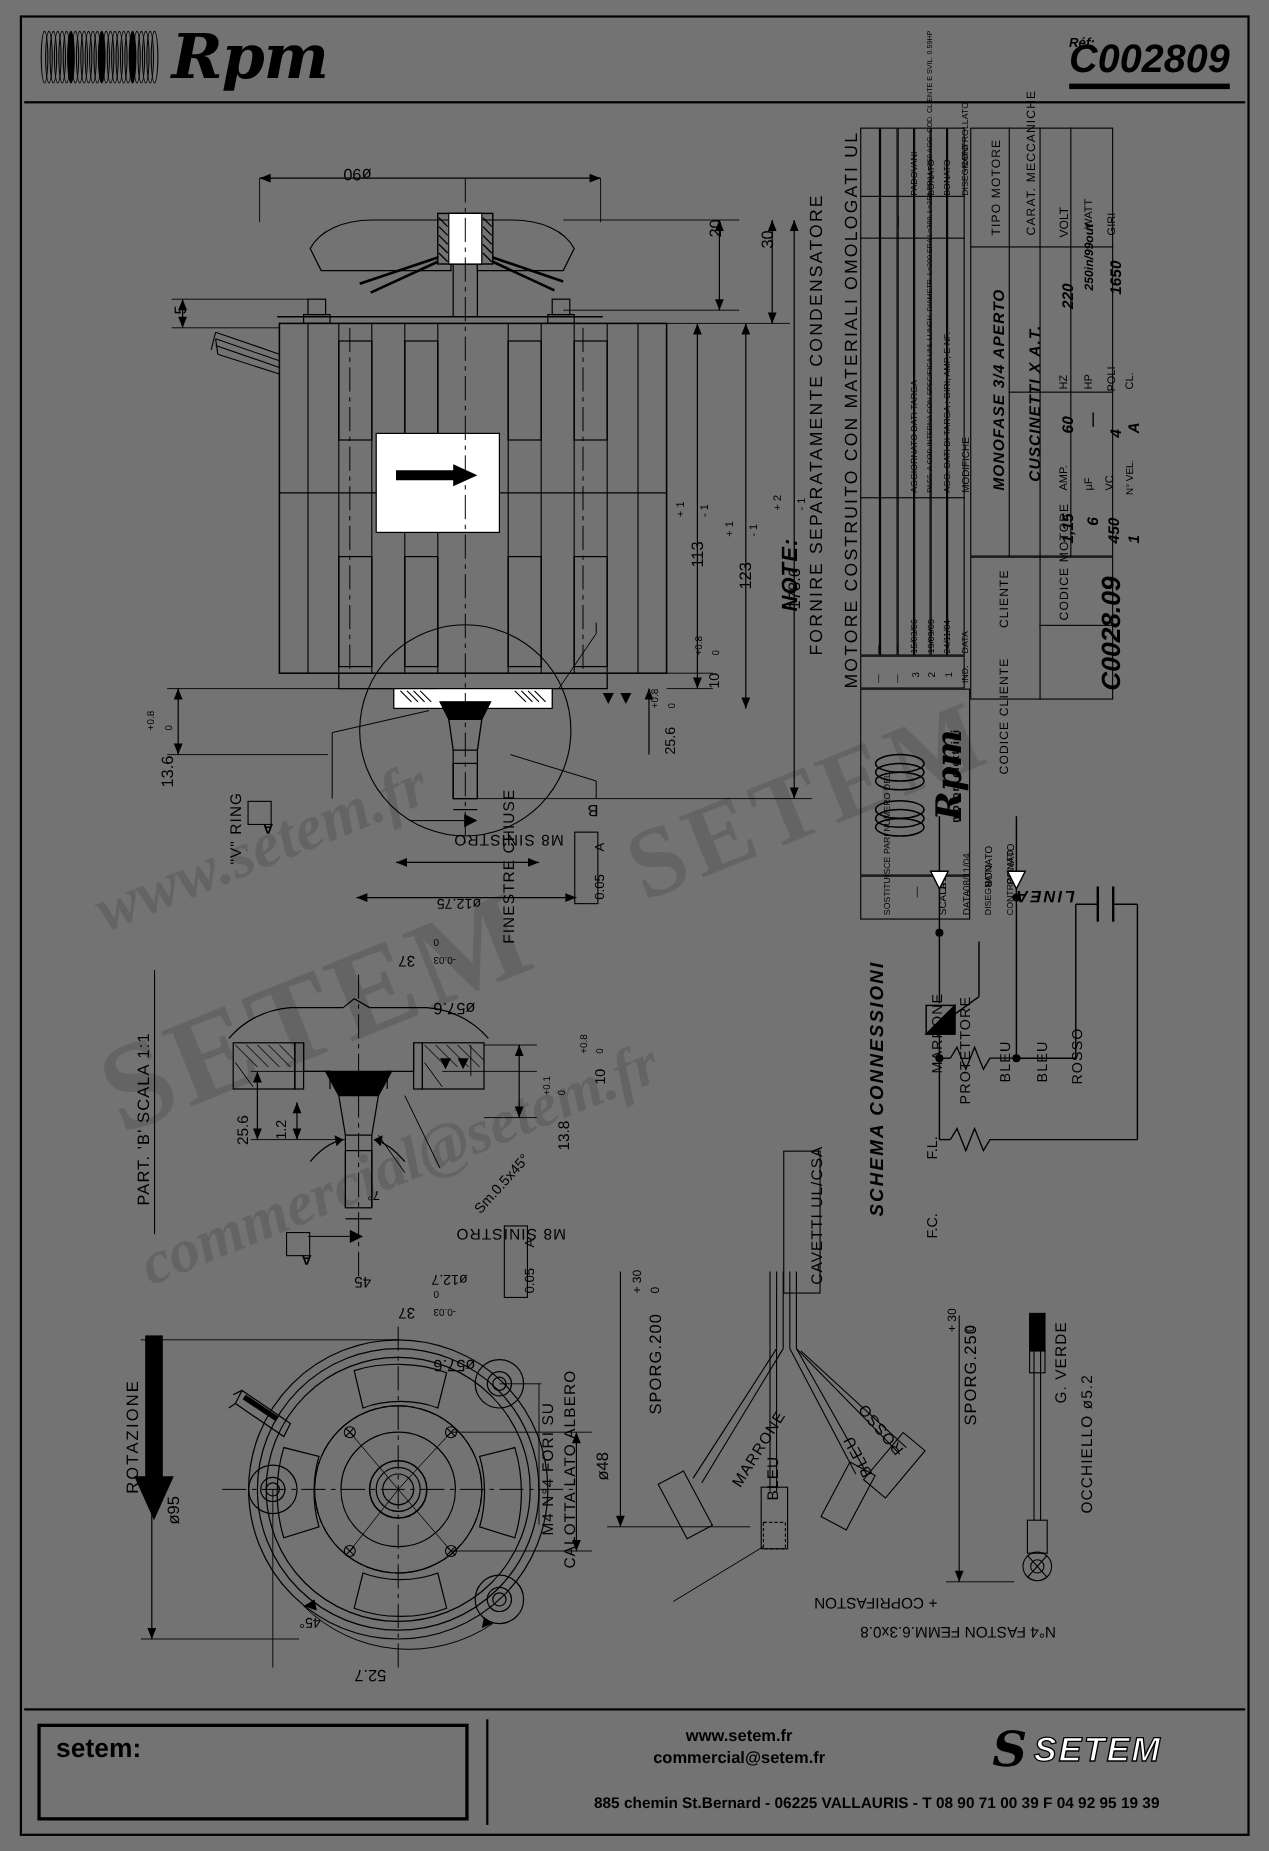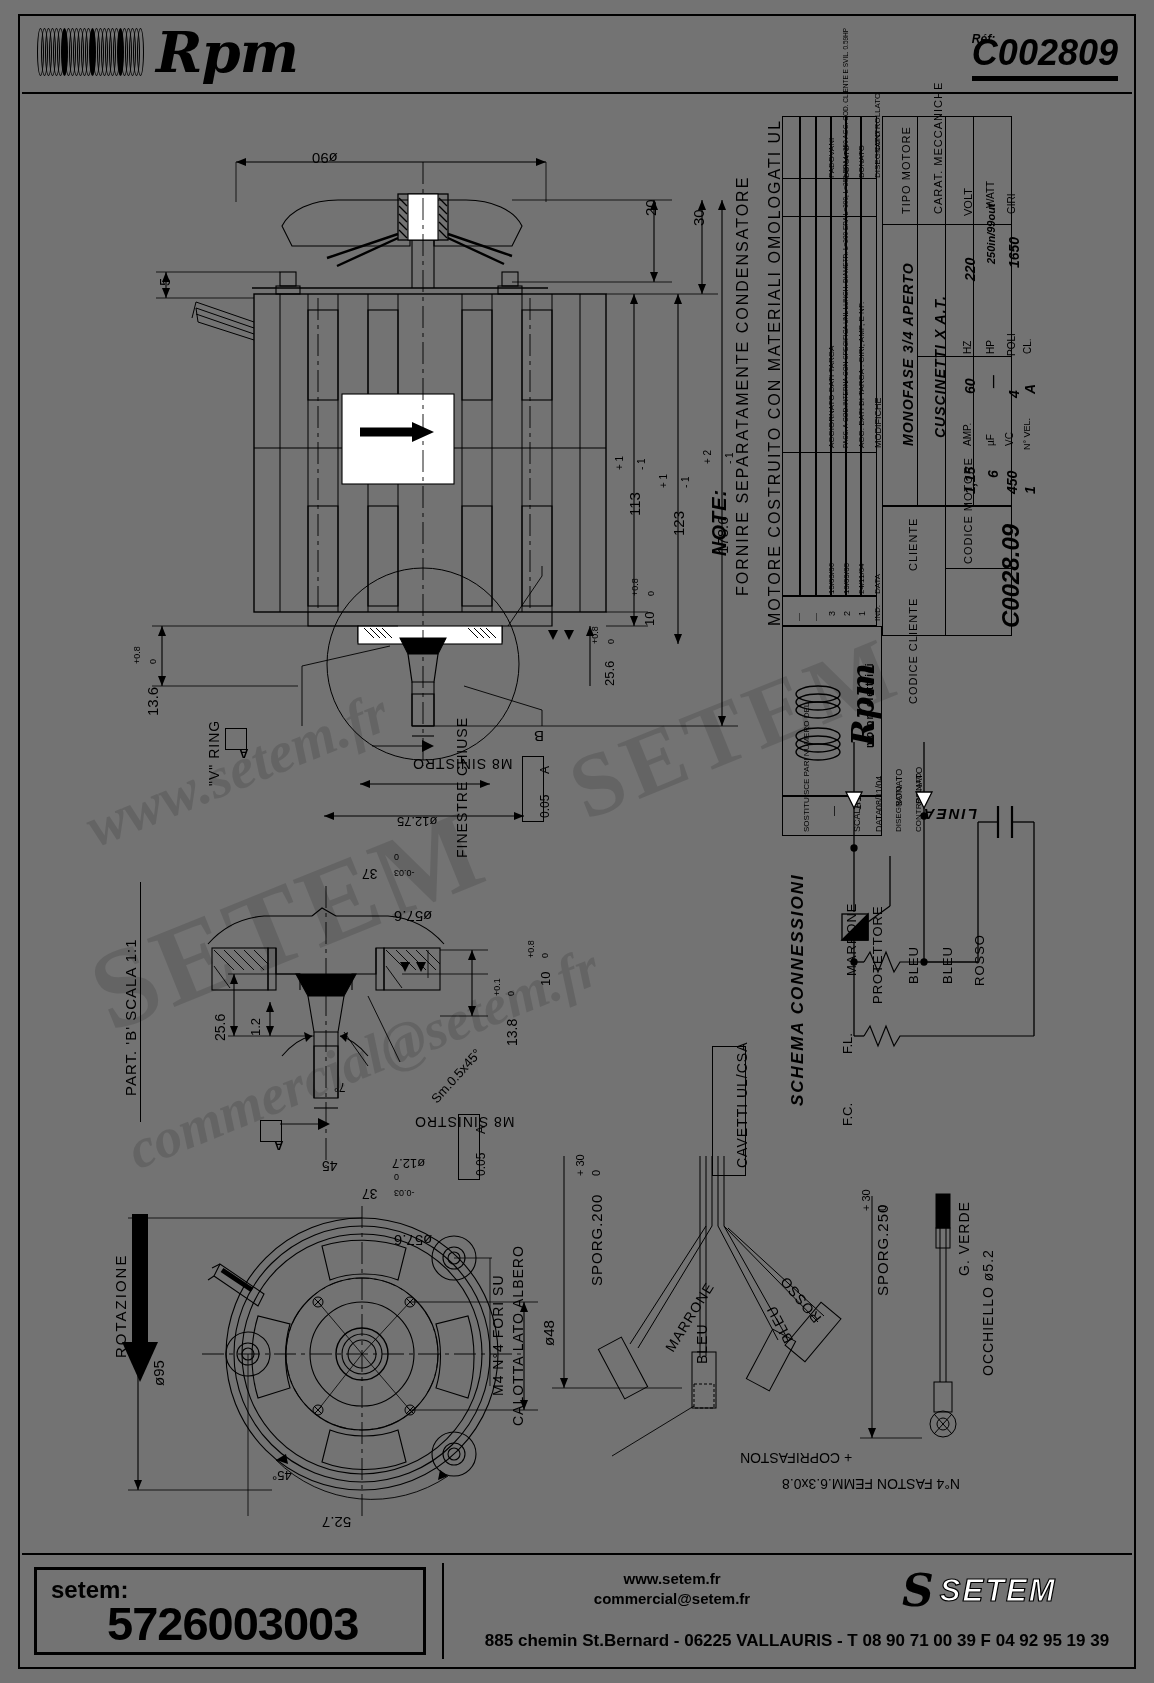--- a/index.html
+++ b/index.html
@@ -84,21 +84,21 @@
     width: 0; height: 96px; border-left: 2px solid #000;
   }
   .ftr-contact {
     position:absolute; left: 440px; top: 14px;
     width: 420px; text-align:center;
     font-size: 15px; font-weight: 700; line-height: 20px;
   }
   .ftr-addr {
     position:absolute; left: 430px; top: 76px;
     width: 690px; text-align:center;
-    font-size: 17px; font-weight:700;
+    font-size: 14px; font-weight:700;
   }
   .setem-logo {
     position:absolute; left: 880px; top: 14px;
     display:flex; align-items:center; gap:6px;
   }
   .setem-s {
     font-family:"DejaVu Serif", serif; font-size: 44px; font-weight:700;
     font-style: italic;
     line-height: 44px;
   }
@@ -853,21 +853,20 @@
     <div class="lbl" style="left:918px; top:888px; transform:rotate(-90deg); transform-origin:0 0; font-size:13px; letter-spacing:1px;">BLEU</div>
     <div class="lbl" style="left:950px; top:890px; transform:rotate(-90deg); transform-origin:0 0; font-size:13px; letter-spacing:1px;">ROSSO</div>
     <div class="lbl" style="left:818px; top:958px; transform:rotate(-90deg); transform-origin:0 0; font-size:13px;">F.L.</div>
     <div class="lbl" style="left:818px; top:1030px; transform:rotate(-90deg); transform-origin:0 0; font-size:13px;">F.C.</div>
 
   </div>
 
   <div class="ftr">
     <div class="code-box">
       <div class="code-label">setem:</div>
-      <div class="code-value">5726003003</div>
     </div>
     <div class="ftr-sep"></div>
     <div class="ftr-contact">
       <div>www.setem.fr</div>
       <div>commercial@setem.fr</div>
     </div>
     <div class="ftr-addr">885 chemin St.Bernard  -  06225 VALLAURIS  -  T 08 90 71 00 39   F 04 92 95 19 39</div>
     <div class="setem-logo">
       <span class="setem-s">S</span>
       <span class="setem-word">SETEM</span>

